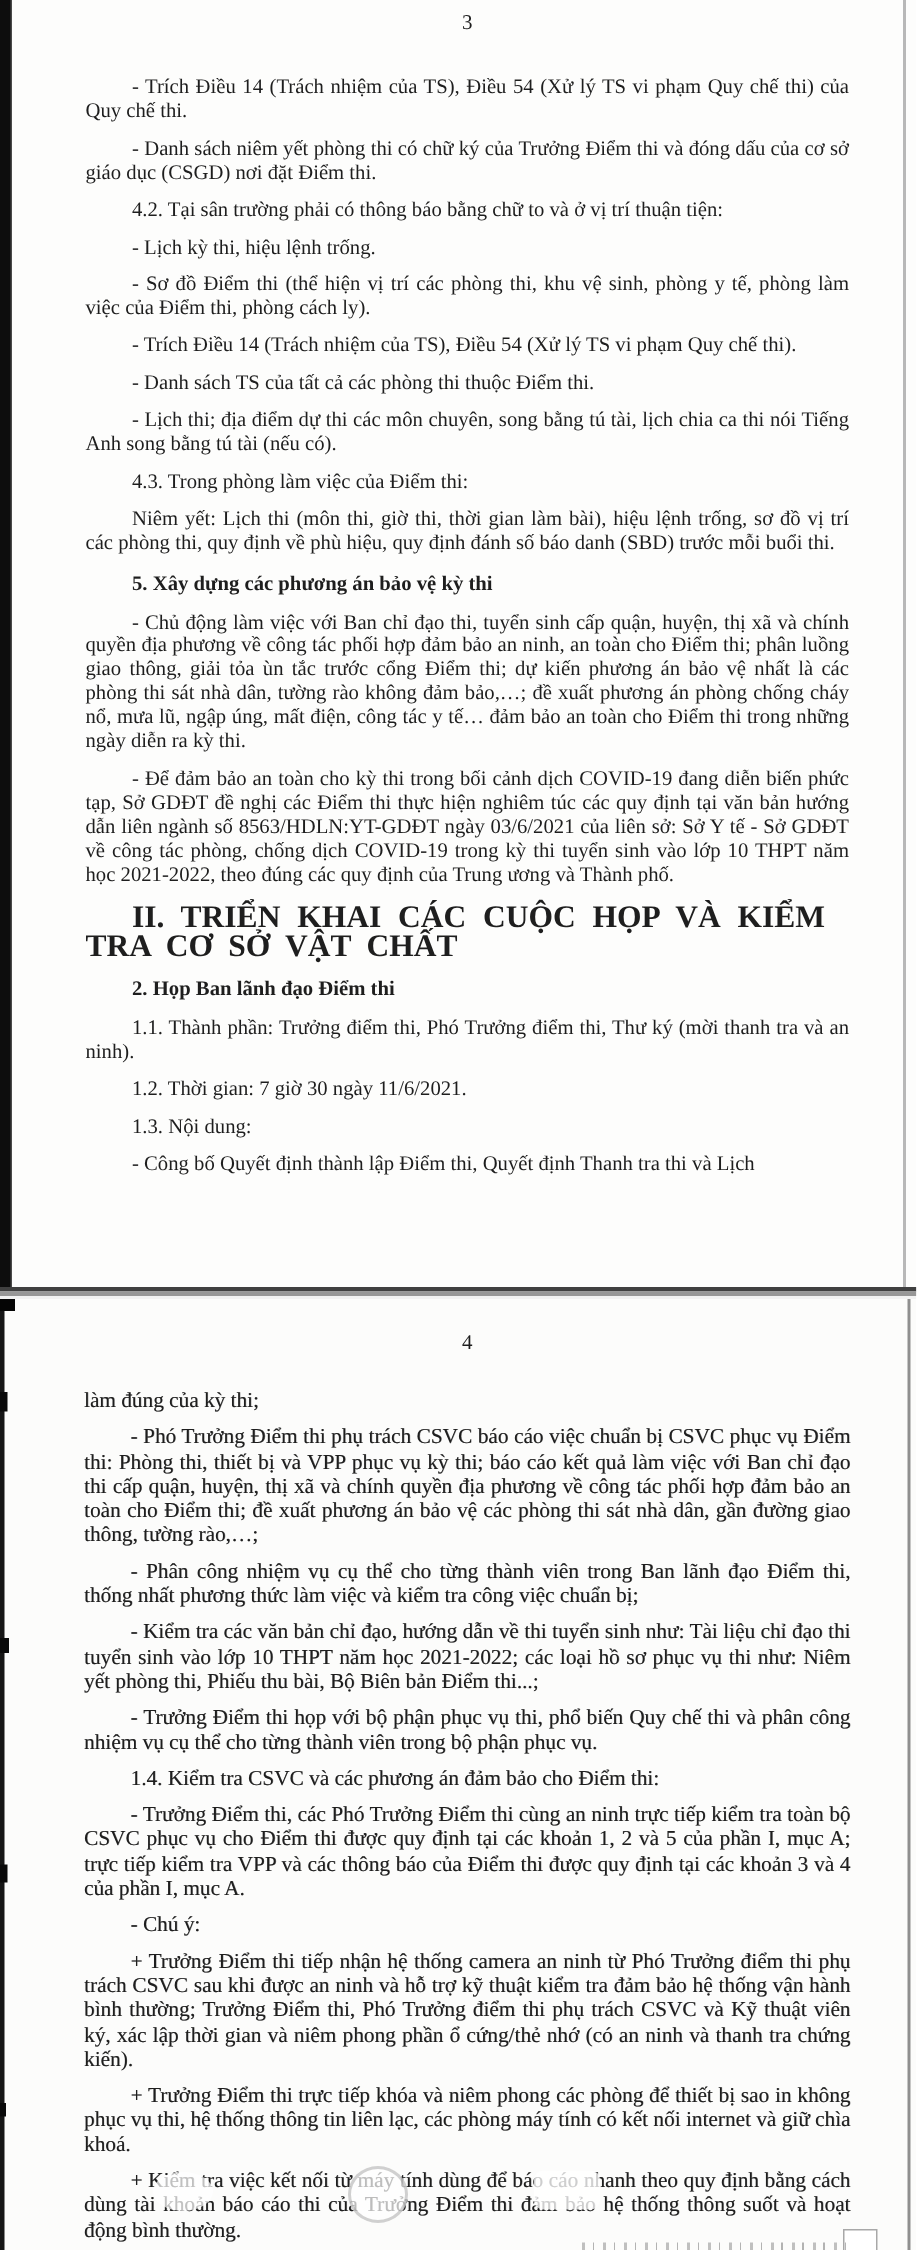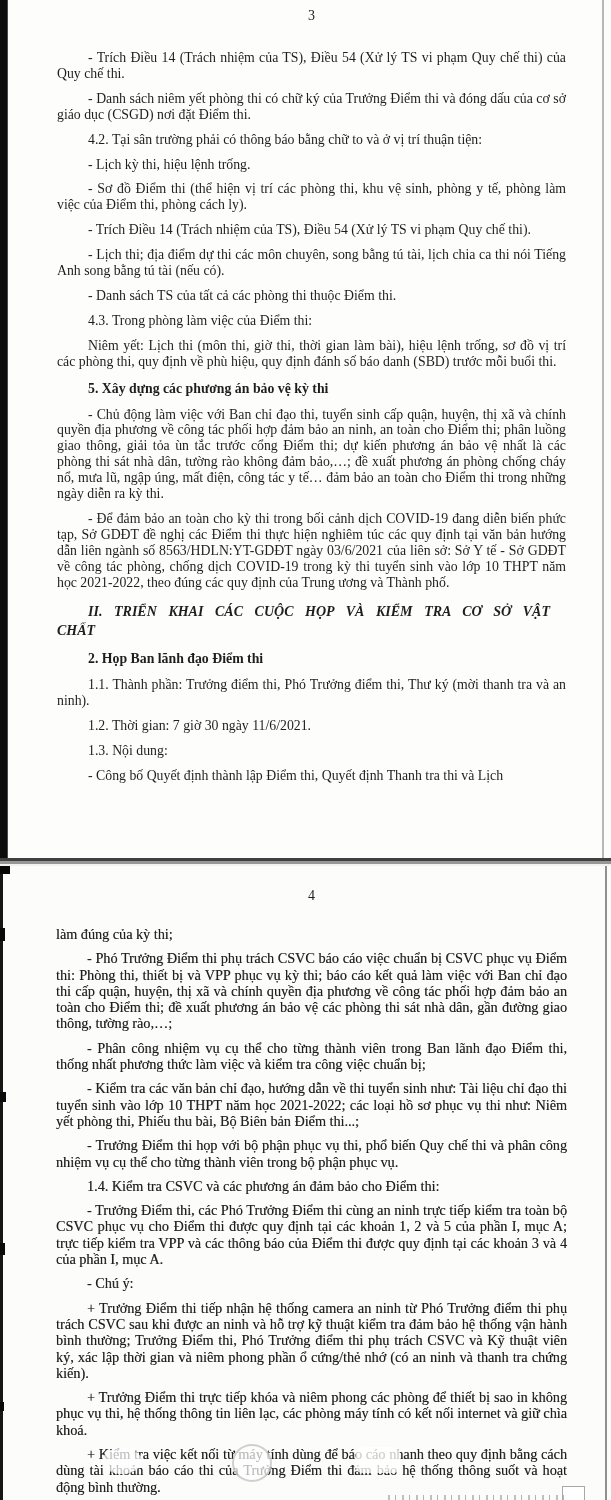--- a/index.html
+++ b/index.html
@@ -47,25 +47,24 @@
   #content-4 .blk{
     font-size:14.2px;
     line-height:16.3px;
     margin-bottom:8px;
     text-shadow:0.3px 0 0 rgba(25,25,25,0.5);
   }
   .noindent{text-indent:0;}
   .bold{font-weight:bold;}
   .chapter{
     font-weight:bold;
-    font-size:14px;
+    font-size:21px;
     line-height:19px;
     word-spacing:5px;
     margin:12px 16px 10px 0;
-    font-style:italic;
   }
   .h-num{margin-top:11px;margin-bottom:10px;font-family:Liberation Serif, serif;}
 
   
   .artifact{position:absolute;z-index:3;}
   .fade-blob-1{left:102px;top:1448px;width:40px;height:26px;border-radius:50%;
     background:rgba(255,255,255,0.72);}
   .fade-ring{left:232px;top:1444px;width:36px;height:34px;border-radius:50%;
     background:rgba(255,255,255,0.7);border:2px solid rgba(150,150,150,0.45);}
   .fade-blob-2{left:356px;top:1447px;width:44px;height:26px;border-radius:6px;
@@ -87,22 +86,22 @@
   <div class="page" id="page-4"></div>
 
   <div class="content" id="content-3">
     <p class="pageno">3</p>
     <p class="blk">- Trích Điều 14 (Trách nhiệm của TS), Điều 54 (Xử lý TS vi phạm Quy chế thi) của Quy chế thi.</p>
     <p class="blk">- Danh sách niêm yết phòng thi có chữ ký của Trưởng Điểm thi và đóng dấu của cơ sở giáo dục (CSGD) nơi đặt Điểm thi.</p>
     <p class="blk">4.2. Tại sân trường phải có thông báo bằng chữ to và ở vị trí thuận tiện:</p>
     <p class="blk">- Lịch kỳ thi, hiệu lệnh trống.</p>
     <p class="blk">- Sơ đồ Điểm thi (thể hiện vị trí các phòng thi, khu vệ sinh, phòng y tế, phòng làm việc của Điểm thi, phòng cách ly).</p>
     <p class="blk">- Trích Điều 14 (Trách nhiệm của TS), Điều 54 (Xử lý TS vi phạm Quy chế thi).</p>
+    <p class="blk">- Danh sách TS của tất cả các phòng thi thuộc Điểm thi.</p>
     <p class="blk">- Lịch thi; địa điểm dự thi các môn chuyên, song bằng tú tài, lịch chia ca thi nói Tiếng Anh song bằng tú tài (nếu có).</p>
-    <p class="blk">- Danh sách TS của tất cả các phòng thi thuộc Điểm thi.</p>
     <p class="blk">4.3. Trong phòng làm việc của Điểm thi:</p>
     <p class="blk">Niêm yết: Lịch thi (môn thi, giờ thi, thời gian làm bài), hiệu lệnh trống, sơ đồ vị trí các phòng thi, quy định về phù hiệu, quy định đánh số báo danh (SBD) trước mỗi buổi thi.</p>
     <p class="blk bold h-num">5. Xây dựng các phương án bảo vệ kỳ thi</p>
     <p class="blk">- Chủ động làm việc với Ban chỉ đạo thi, tuyển sinh cấp quận, huyện, thị xã và chính quyền địa phương về công tác phối hợp đảm bảo an ninh, an toàn cho Điểm thi; phân luồng giao thông, giải tỏa ùn tắc trước cổng Điểm thi; dự kiến phương án bảo vệ nhất là các phòng thi sát nhà dân, tường rào không đảm bảo,…; đề xuất phương án phòng chống cháy nổ, mưa lũ, ngập úng, mất điện, công tác y tế… đảm bảo an toàn cho Điểm thi trong những ngày diễn ra kỳ thi.</p>
     <p class="blk">- Để đảm bảo an toàn cho kỳ thi trong bối cảnh dịch COVID-19 đang diễn biến phức tạp, Sở GDĐT đề nghị các Điểm thi thực hiện nghiêm túc các quy định tại văn bản hướng dẫn liên ngành số 8563/HDLN:YT-GDĐT ngày 03/6/2021 của liên sở: Sở Y tế - Sở GDĐT về công tác phòng, chống dịch COVID-19 trong kỳ thi tuyển sinh vào lớp 10 THPT năm học 2021-2022, theo đúng các quy định của Trung ương và Thành phố.</p>
     <p class="blk chapter">II. TRIỂN KHAI CÁC CUỘC HỌP VÀ KIỂM TRA CƠ SỞ VẬT CHẤT</p>
     <p class="blk bold h-num">2. Họp Ban lãnh đạo Điểm thi</p>
     <p class="blk">1.1. Thành phần: Trưởng điểm thi, Phó Trưởng điểm thi, Thư ký (mời thanh tra và an ninh).</p>
     <p class="blk">1.2. Thời gian: 7 giờ 30 ngày 11/6/2021.</p>
     <p class="blk">1.3. Nội dung:</p>

